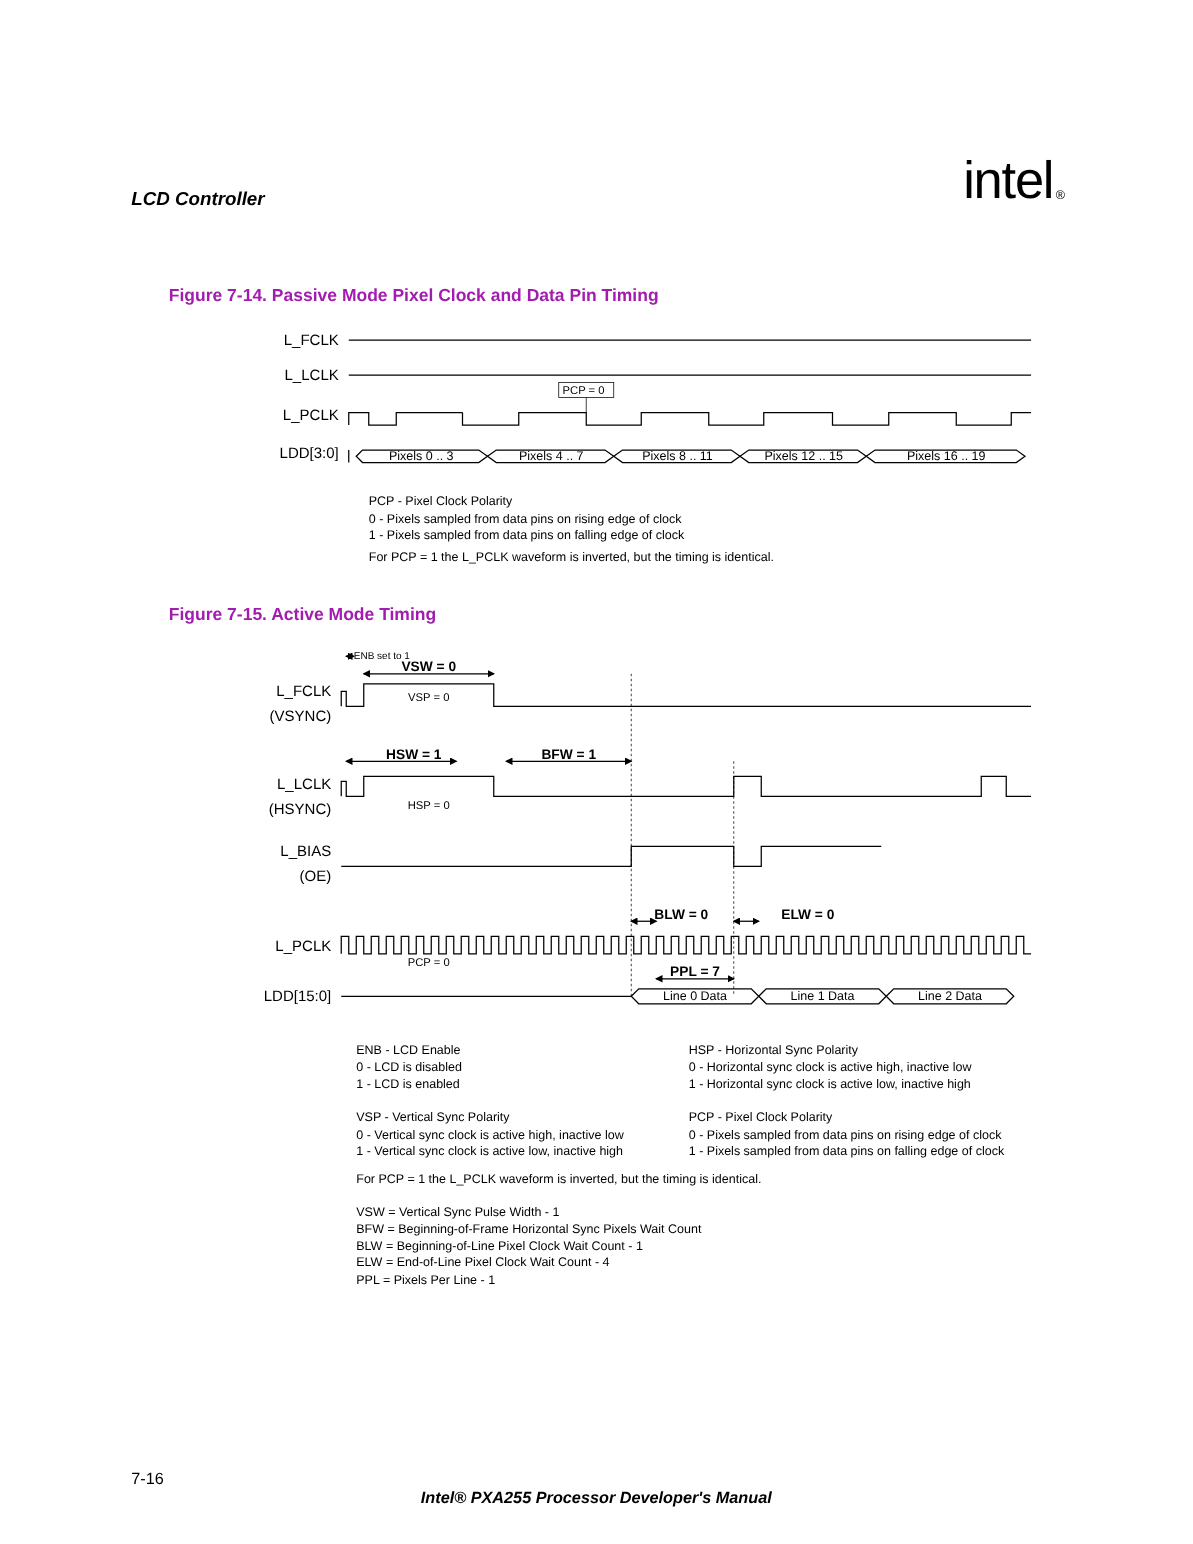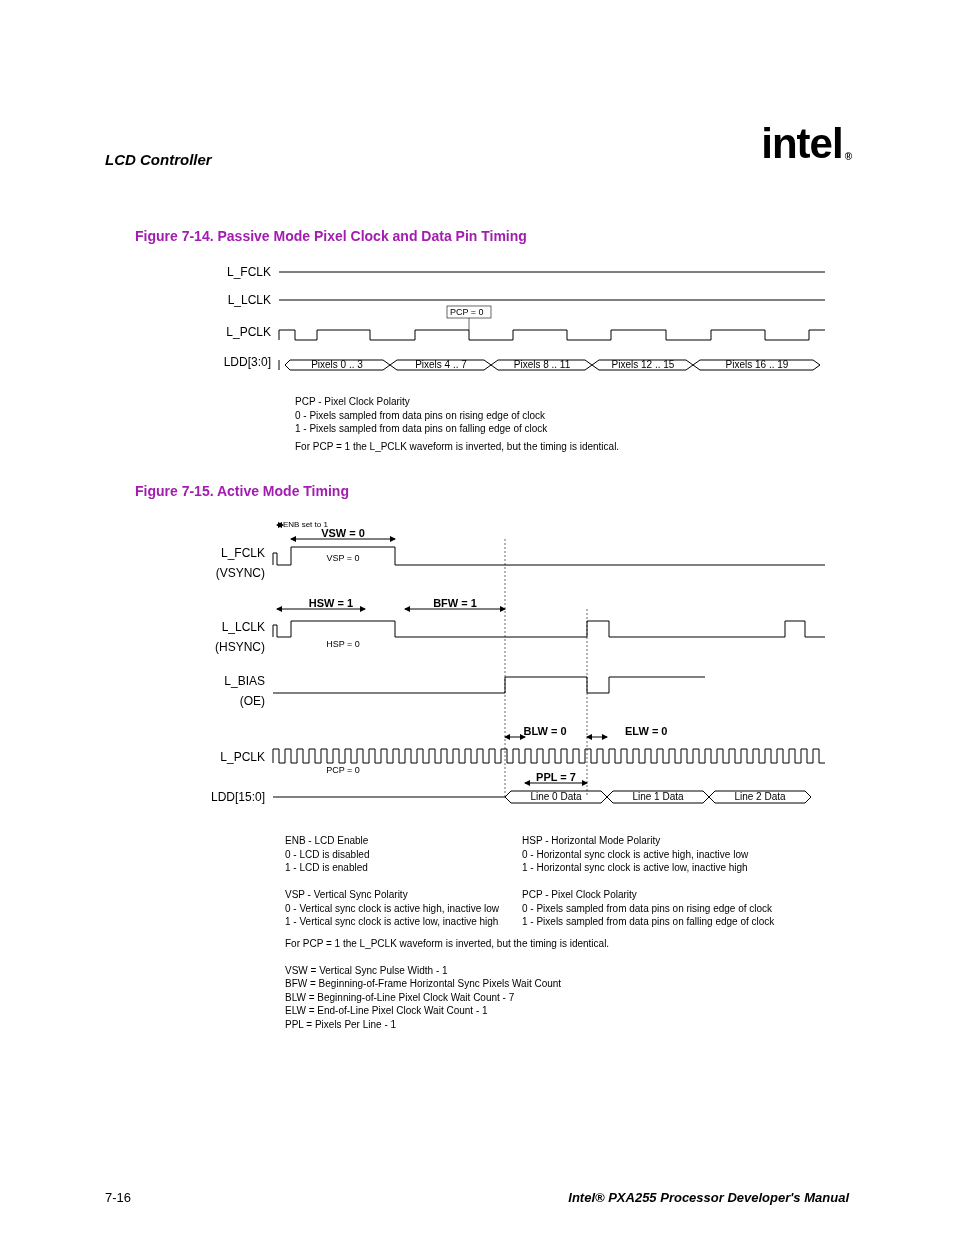--- a/index.html
+++ b/index.html
@@ -25,21 +25,21 @@
     margin-bottom: 60px;
   }
   .header-left {
     font-style: italic;
     font-weight: bold;
     font-size: 15px;
   }
   .intel-logo {
     font-family: Arial, sans-serif;
     font-size: 42px;
-    font-weight: bold;
+    font-weight: normal;
     letter-spacing: -1px;
     position: relative;
   }
   .intel-logo .reg {
     font-size: 10px;
     vertical-align: bottom;
     position: relative;
     bottom: 6px;
     left: 2px;
   }
@@ -63,30 +63,31 @@
     line-height: 1.35;
   }
   .legend-15 {
     font-size: 10px;
     margin-left: 180px;
     margin-top: 14px;
     line-height: 1.35;
   }
   .legend-cols {
     display:flex;
-    gap:23px;
+    gap:52px;
   }
   .footer-row {
     position: absolute;
     bottom: 70px;
     left: 105px;
     right: 105px;
     display: flex;
     justify-content: space-between;
     font-size: 13px;
+    flex-direction: column;
   }
   .footer-right {
     font-style: italic;
     font-weight: bold;
     text-align: center;
   }
   svg text { font-family: Arial, Helvetica, sans-serif; }
 </style>
 </head>
 <body>
@@ -223,35 +224,35 @@
       <div>
         <div>ENB - LCD Enable</div>
         <div> 0 - LCD is disabled</div>
         <div> 1 - LCD is enabled</div>
         <div>&nbsp;</div>
         <div>VSP - Vertical Sync Polarity</div>
         <div> 0 - Vertical sync clock is active high, inactive low</div>
         <div> 1 - Vertical sync clock is active low, inactive high</div>
       </div>
       <div>
-        <div>HSP - Horizontal Mode Polarity</div>
+        <div>HSP - Horizontal Sync Polarity</div>
         <div> 0 - Horizontal sync clock is active high, inactive low</div>
         <div> 1 - Horizontal sync clock is active low, inactive high</div>
         <div>&nbsp;</div>
         <div>PCP - Pixel Clock Polarity</div>
         <div> 0 - Pixels sampled from data pins on rising edge of clock</div>
         <div> 1 - Pixels sampled from data pins on falling edge of clock</div>
       </div>
     </div>
     <div style="margin-top:8px">For PCP = 1 the L_PCLK waveform is inverted, but the timing is identical.</div>
     <div>&nbsp;</div>
     <div>VSW = Vertical Sync Pulse Width - 1</div>
     <div>BFW = Beginning-of-Frame Horizontal Sync Pixels Wait Count</div>
-    <div>BLW = Beginning-of-Line Pixel Clock Wait Count - 7</div>
-    <div>ELW = End-of-Line Pixel Clock Wait Count - 1</div>
+    <div>BLW = Beginning-of-Line Pixel Clock Wait Count - 1</div>
+    <div>ELW = End-of-Line Pixel Clock Wait Count - 4</div>
     <div>PPL = Pixels Per Line - 1</div>
   </div>
 
   <div class="footer-row">
     <div>7-16</div>
     <div class="footer-right">Intel® PXA255 Processor Developer's Manual</div>
   </div>
 
 </div>
 

